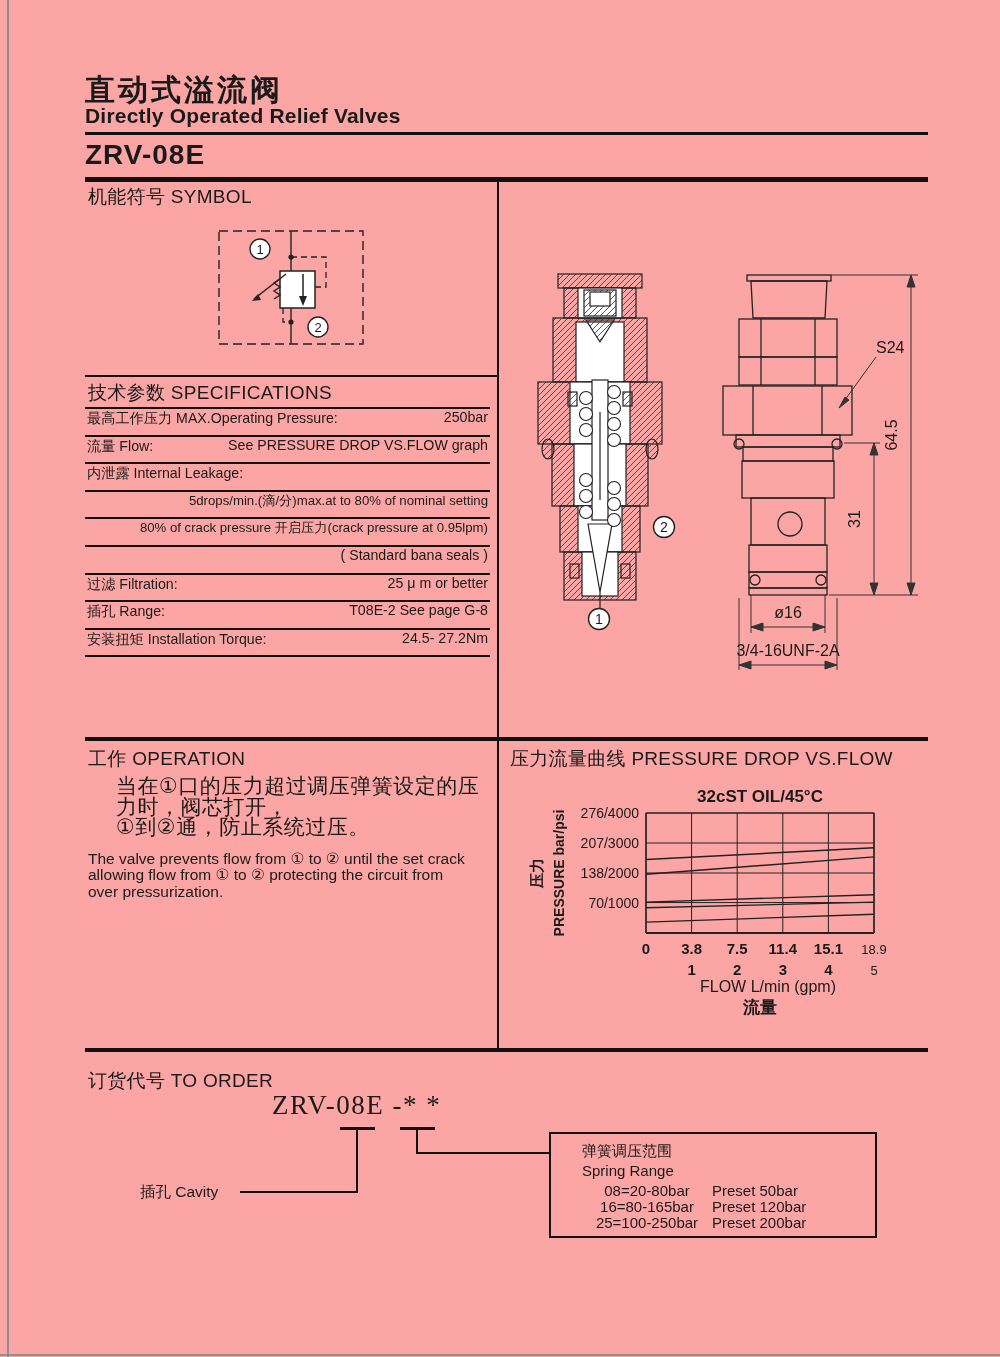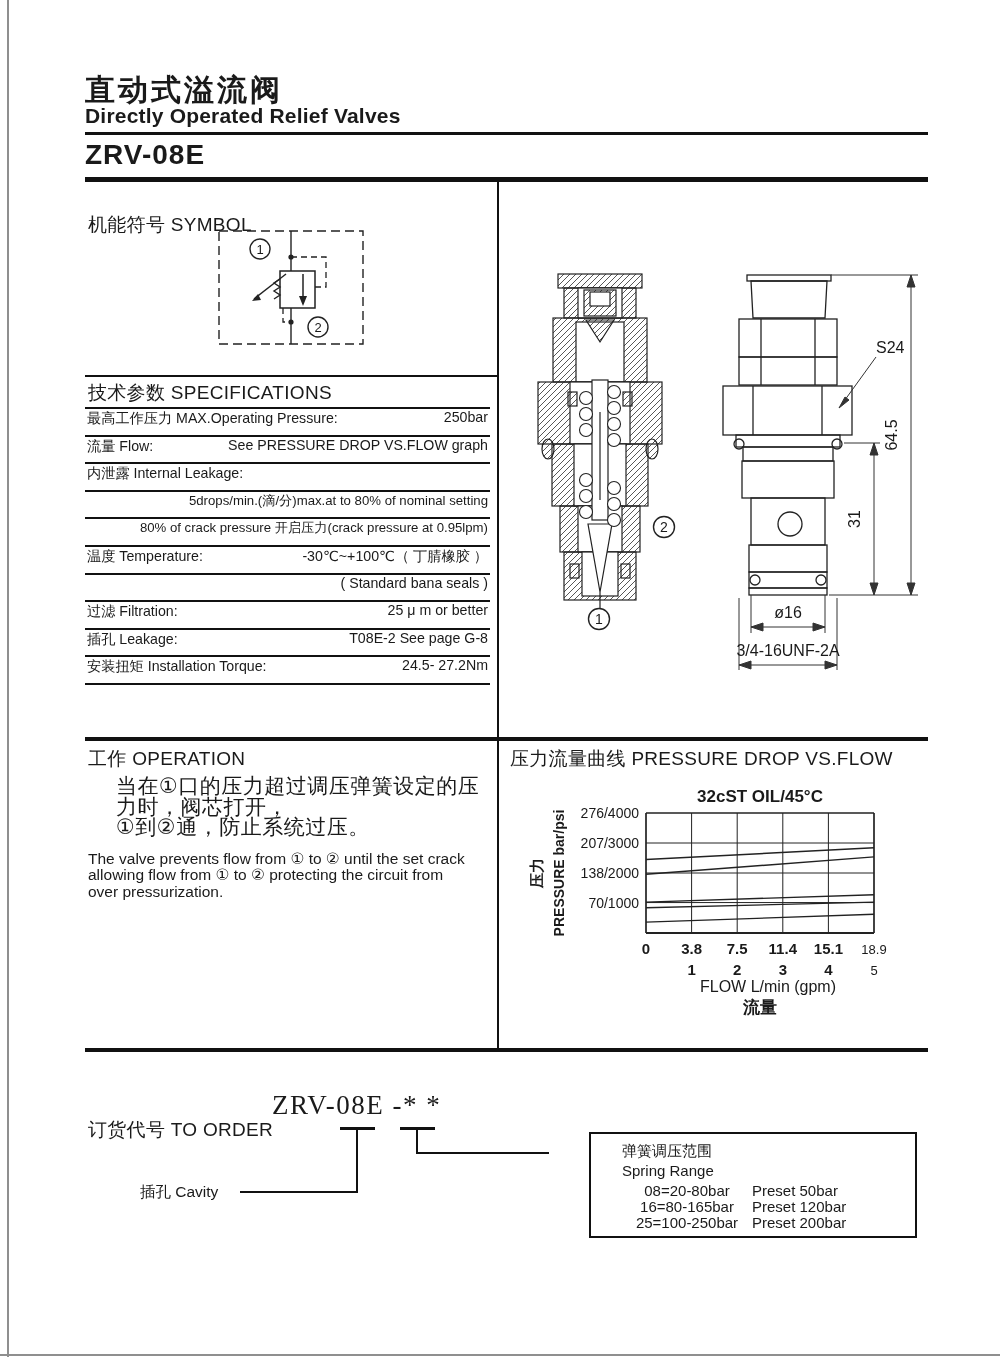--- a/index.html
+++ b/index.html
@@ -1,17 +1,17 @@
 <!DOCTYPE html>
 <html><head>
 <meta charset="utf-8">
 <style>
   html,body{margin:0;padding:0;background:#e8e8e8;}
   .page{
-    position:relative;width:1000px;height:1357px;background:#ffffff;
+    position:relative;width:1000px;height:1357px;background:#fca5a5;
     font-family:"Liberation Sans","DejaVu Sans",sans-serif;color:#1a1a1a;
     overflow:hidden;margin:0 auto;
   }
   .abs{position:absolute;}
   .rule{position:absolute;background:#111;}
   .border-gray{position:absolute;background:#8f8f8f;}
   
   .title-zh{left:85px;top:70px;font-size:30px;font-weight:bold;letter-spacing:3px;}
   .title-en{left:85px;top:104px;font-size:21px;font-weight:bold;letter-spacing:0.2px;}
   .model{left:85px;top:139px;font-size:28px;font-weight:bold;letter-spacing:1px;}
@@ -23,21 +23,21 @@
   .spec-row .lbl{white-space:nowrap;}
   .spec-row .val{white-space:nowrap;margin-left:auto;}
   .spec-row.small{font-size:13.2px;}
   
   .op-zh{font-size:21px;line-height:20.5px;letter-spacing:0.5px;margin-left:28px;}
   .op-en{font-size:15.5px;line-height:16.6px;}
   
   .order-code{left:272px;top:1090px;font-size:27px;letter-spacing:1.5px;font-family:Liberation Serif, serif;}
   .cavity-lbl{left:140px;top:1182px;width:97px;text-align:left;font-size:15.5px;}
   .spring-box{left:549px;top:1132px;width:293px;height:95px;border:2px solid #111;
-    padding-left:31px;padding-top:7px;font-size:15px;line-height:20px;margin-left:40px;}
+    padding-left:31px;padding-top:7px;font-size:15px;line-height:20px;}
   .spring-rows{margin-top:2px;}
   .spring-row{display:flex;line-height:16.2px;}
   .spring-row .rng{width:130px;text-align:center;}
   svg text{font-family:"Liberation Sans","DejaVu Sans",sans-serif;fill:#1a1a1a;}
 </style>
 </head>
 <body>
 
 <div class="page">
 
@@ -45,21 +45,21 @@
   <div class="border-gray" style="left:0;top:1354px;width:1000px;height:2px;"></div>
 
   <div class="abs title-zh">直动式溢流阀</div>
   <div class="abs title-en">Directly Operated Relief Valves</div>
   <div class="rule" style="left:85px;top:132px;width:843px;height:3px;"></div>
   <div class="abs model">ZRV-08E</div>
   <div class="rule" style="left:85px;top:177px;width:843px;height:5px;"></div>
 
   <div class="rule" style="left:497px;top:182px;width:2px;height:870px;"></div>
 
-  <div class="abs sec-head" style="left:88px;top:184px;margin-top:28px;">机能符号 SYMBOL</div>
+  <div class="abs sec-head" style="left:88px;top:184px;">机能符号 SYMBOL</div>
 
   <svg class="abs" style="left:200px;top:218px;" width="190" height="140" viewBox="0 0 190 140">
     <rect x="19" y="13" width="144" height="113" fill="none" stroke="#222" stroke-width="1.4" stroke-dasharray="9,5"></rect>
     <line x1="91" y1="13" x2="91" y2="53" stroke="#222" stroke-width="1.4"></line>
     <line x1="91" y1="90" x2="91" y2="126" stroke="#222" stroke-width="1.4"></line>
     <rect x="80" y="53" width="35" height="37" fill="#fff" stroke="#222" stroke-width="1.5"></rect>
     <line x1="103" y1="56" x2="103" y2="78" stroke="#222" stroke-width="1.5"></line>
     <polygon points="99,78 107,78 103,88" fill="#222"></polygon>
     <circle cx="91" cy="39" r="2.6" fill="#222"></circle>
     <circle cx="91" cy="104" r="2.6" fill="#222"></circle>
@@ -92,33 +92,29 @@
       </div>
       <div class="spec-row small">
         <span class="lbl"></span>
         <span class="val">5drops/min.(滴/分)max.at to 80% of nominal setting</span>
       </div>
       <div class="spec-row small">
         <span class="lbl"></span>
         <span class="val">80% of crack pressure 开启压力(crack pressure at 0.95lpm)</span>
       </div>
       <div class="spec-row">
-        <span class="lbl">温度 Temperature:</span>
-        <span class="val">-30℃~+100℃（ 丁腈橡胶 ）</span>
-      </div>
-      <div class="spec-row">
         <span class="lbl"></span>
         <span class="val">( Standard bana seals )</span>
       </div>
       <div class="spec-row">
         <span class="lbl">过滤 Filtration:</span>
         <span class="val">25 μ m or better</span>
       </div>
       <div class="spec-row">
-        <span class="lbl">插孔 Leakage:</span>
+        <span class="lbl">插孔 Range:</span>
         <span class="val">T08E-2 See page G-8</span>
       </div>
       <div class="spec-row">
         <span class="lbl">安装扭矩 Installation Torque:</span>
         <span class="val">24.5- 27.2Nm</span>
       </div>
     </div>
 
   <svg class="abs" style="left:528px;top:262px;" width="185" height="400" viewBox="0 0 185 400">
     <defs>
@@ -282,21 +278,21 @@
       <text x="346" y="199" text-anchor="middle" font-size="13" font-weight="400">5</text>
       <text x="232" y="26" text-anchor="middle" font-size="17" font-weight="700">32cST OIL/45°C</text>
       <text x="14" y="97" text-anchor="middle" font-size="15" font-weight="700" transform="rotate(-90 14 97)">压力</text>
       <text x="36" y="97" text-anchor="middle" font-size="14" font-weight="700" transform="rotate(-90 36 97)">PRESSURE bar/psi</text>
       <text x="240" y="216" text-anchor="middle" font-size="16">FLOW L/min (gpm)</text>
       <text x="232" y="237" text-anchor="middle" font-size="17" font-weight="700">流量</text>
     </svg>
 
   <div class="rule" style="left:85px;top:1048px;width:843px;height:4px;"></div>
 
-  <div class="abs sec-head" style="left:88px;top:1117px;">订货代号 TO ORDER</div>
+  <div class="abs sec-head" style="left:88px;top:1068px;">订货代号 TO ORDER</div>
   <div class="abs order-code">ZRV-08E -* *</div>
 
   <div class="rule" style="left:340px;top:1127px;width:35px;height:3px;"></div>
   <div class="rule" style="left:400px;top:1127px;width:35px;height:3px;"></div>
   <div class="rule" style="left:356px;top:1127px;width:2px;height:66px;"></div>
   <div class="rule" style="left:240px;top:1191px;width:118px;height:2px;"></div>
   <div class="rule" style="left:416px;top:1127px;width:2px;height:27px;"></div>
   <div class="rule" style="left:416px;top:1152px;width:133px;height:2px;"></div>
 
   <div class="abs cavity-lbl">插孔 Cavity</div>

